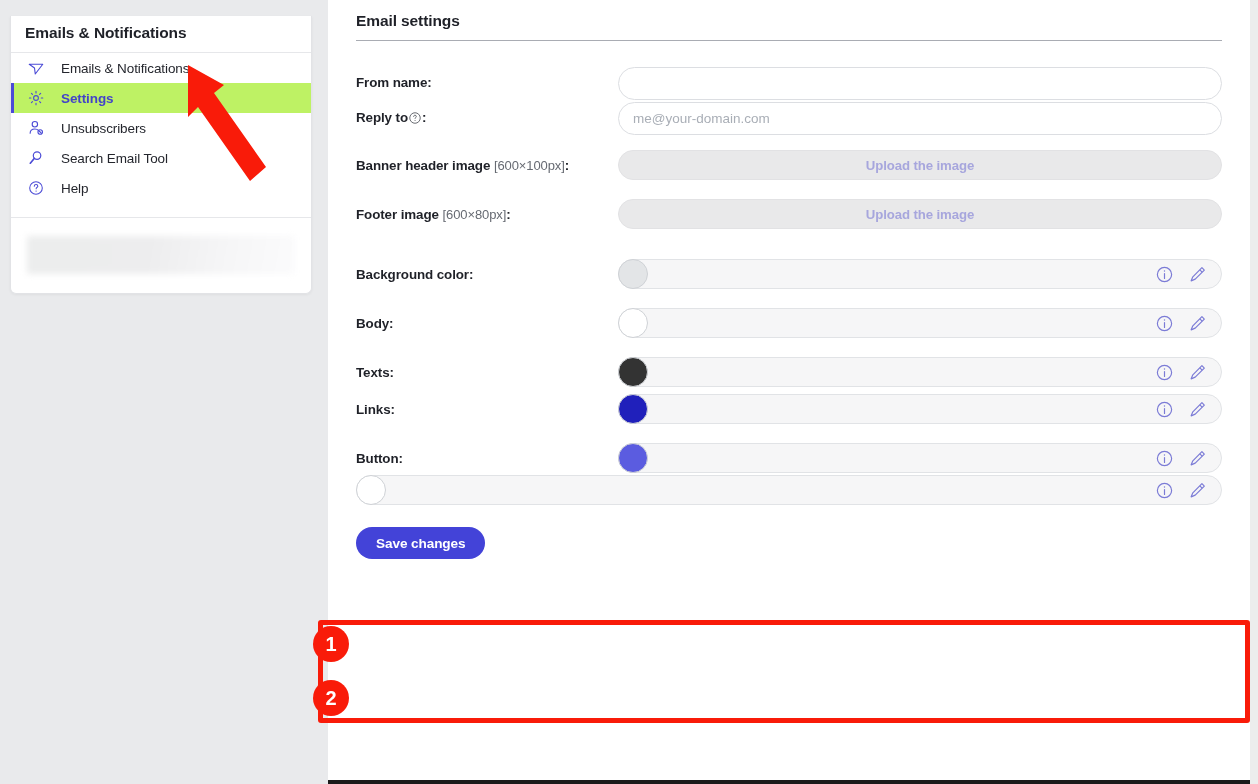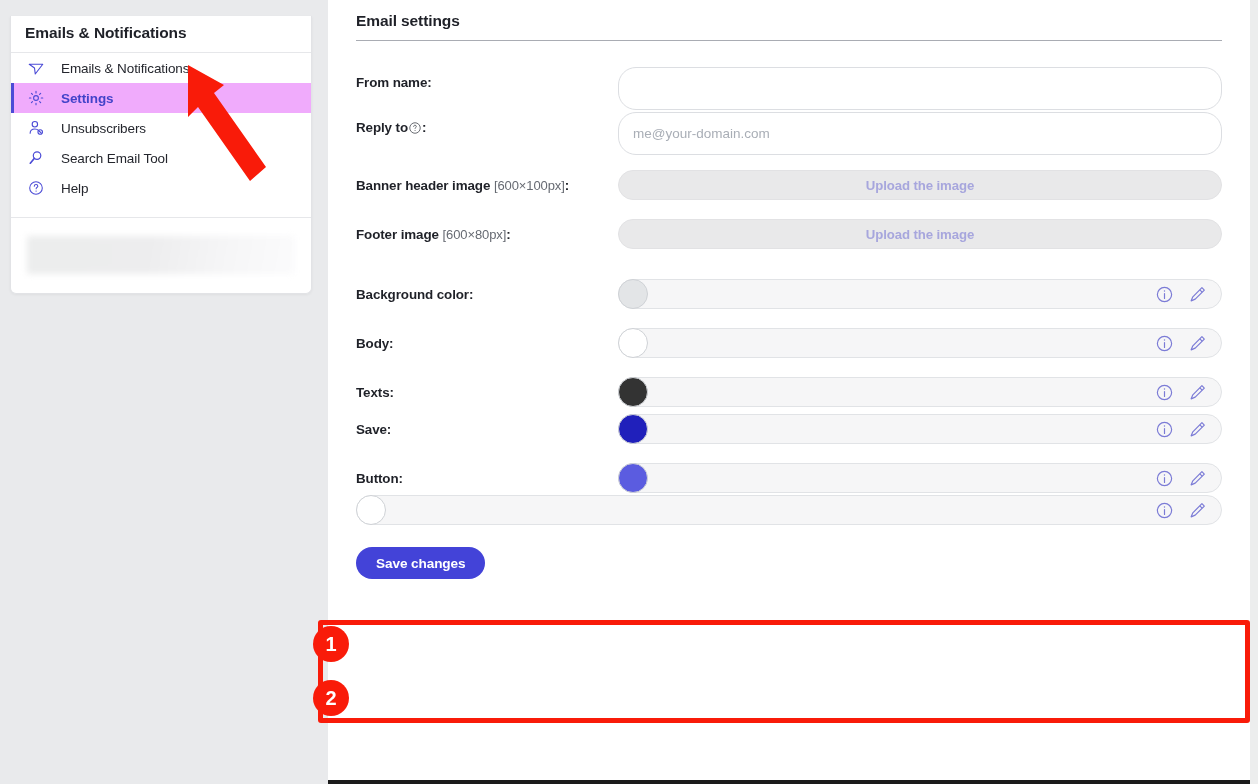--- a/index.html
+++ b/index.html
@@ -32,21 +32,21 @@
     padding-left: 16px; position: relative; cursor: pointer;
   }
   .nav-item .ico {
     width: 26px; height: 22px; display: flex; align-items: center;
     justify-content: flex-start; flex: 0 0 26px;
   }
   .nav-item .lbl {
     font-size: 13.5px; color: #24262d; margin-left: 8px;
     letter-spacing: -0.1px;
   }
-  .nav-item.active { background: #f0abfc; }
+  .nav-item.active { background: #bef264; }
   .nav-item.active::before {
     content: ""; position: absolute; left: 0; top: 0; bottom: 0;
     width: 3px; background: #4b4bd6;
   }
   .nav-item.active .lbl { color: #4343c9; font-weight: bold; }
   .sidebar-footer-sep { height: 1px; background: #e6e7ea; margin-top: 8px; }
   .blurred-block {
     margin: 18px 16px 0 16px; height: 38px; border-radius: 2px;
     background: linear-gradient(100deg, #eceded 0%, #ededee 45%, #f6f6f7 75%, #fbfbfc 100%);
     filter: blur(3px);
@@ -66,21 +66,21 @@
 
   .row { display: flex; align-items: flex-start; margin-bottom: 2px; }
   .row-label {
     width: 262px; flex: 0 0 262px; padding-top: 8px;
     font-size: 13.4px; font-weight: bold; color: #1f2128; letter-spacing: -0.1px;
   }
   .row-label .dim { font-weight: normal; color: #666a72; font-size: 13px; }
   .row-field { flex: 1 1 auto; position: relative; }
 
   .pill-input {
-    height: 43px; border: 1px solid #dcdee2; border-radius: 18px;
+    height: 33px; border: 1px solid #dcdee2; border-radius: 18px;
     background: #fff; width: 100%; font-size: 13.5px; color: #2c2f36;
     padding: 0 14px; font-family: "Liberation Sans", sans-serif;
     outline: none;
   }
   .pill-input::placeholder { color: #a9aeb6; }
   .sig-area {
     height: 123px; border: 1px solid #dcdee2; border-radius: 4px;
     background: #fff; width: 100%; resize: none; outline: none;
     font-family: "Liberation Sans", sans-serif; font-size: 13.5px; padding: 8px 12px;
   }
@@ -320,21 +320,21 @@
                   </svg>
                   <svg class="act-ico" viewBox="0 0 24 24" fill="none" stroke="#7b7bd6" stroke-width="1.5" stroke-linejoin="round">
                     <path d="M17.6 3.4l3 3L9.1 17.9 4 20l2.1-5.1z"></path>
                     <path d="M14.9 6.1l3 3"></path>
                   </svg>
                 </div>
               </div>
             </div>
           </div>
           <div class="row" style="margin-bottom: 19px;">
-            <div class="row-label">Save:</div>
+            <div class="row-label">Links:</div>
             <div class="row-field">
               <div class="color-field">
                 <div class="swatch" style="background: rgb(32, 32, 187);"></div>
                 <div class="color-actions">
                   <svg class="act-ico" viewBox="0 0 24 24" fill="none" stroke="#7b7bd6" stroke-width="1.5">
                     <circle cx="12" cy="12" r="9"></circle>
                     <path d="M12 11v6" stroke-linecap="round"></path>
                     <circle cx="12" cy="7.6" r="0.9" fill="#7b7bd6" stroke="none"></circle>
                   </svg>
                   <svg class="act-ico" viewBox="0 0 24 24" fill="none" stroke="#7b7bd6" stroke-width="1.5" stroke-linejoin="round">

